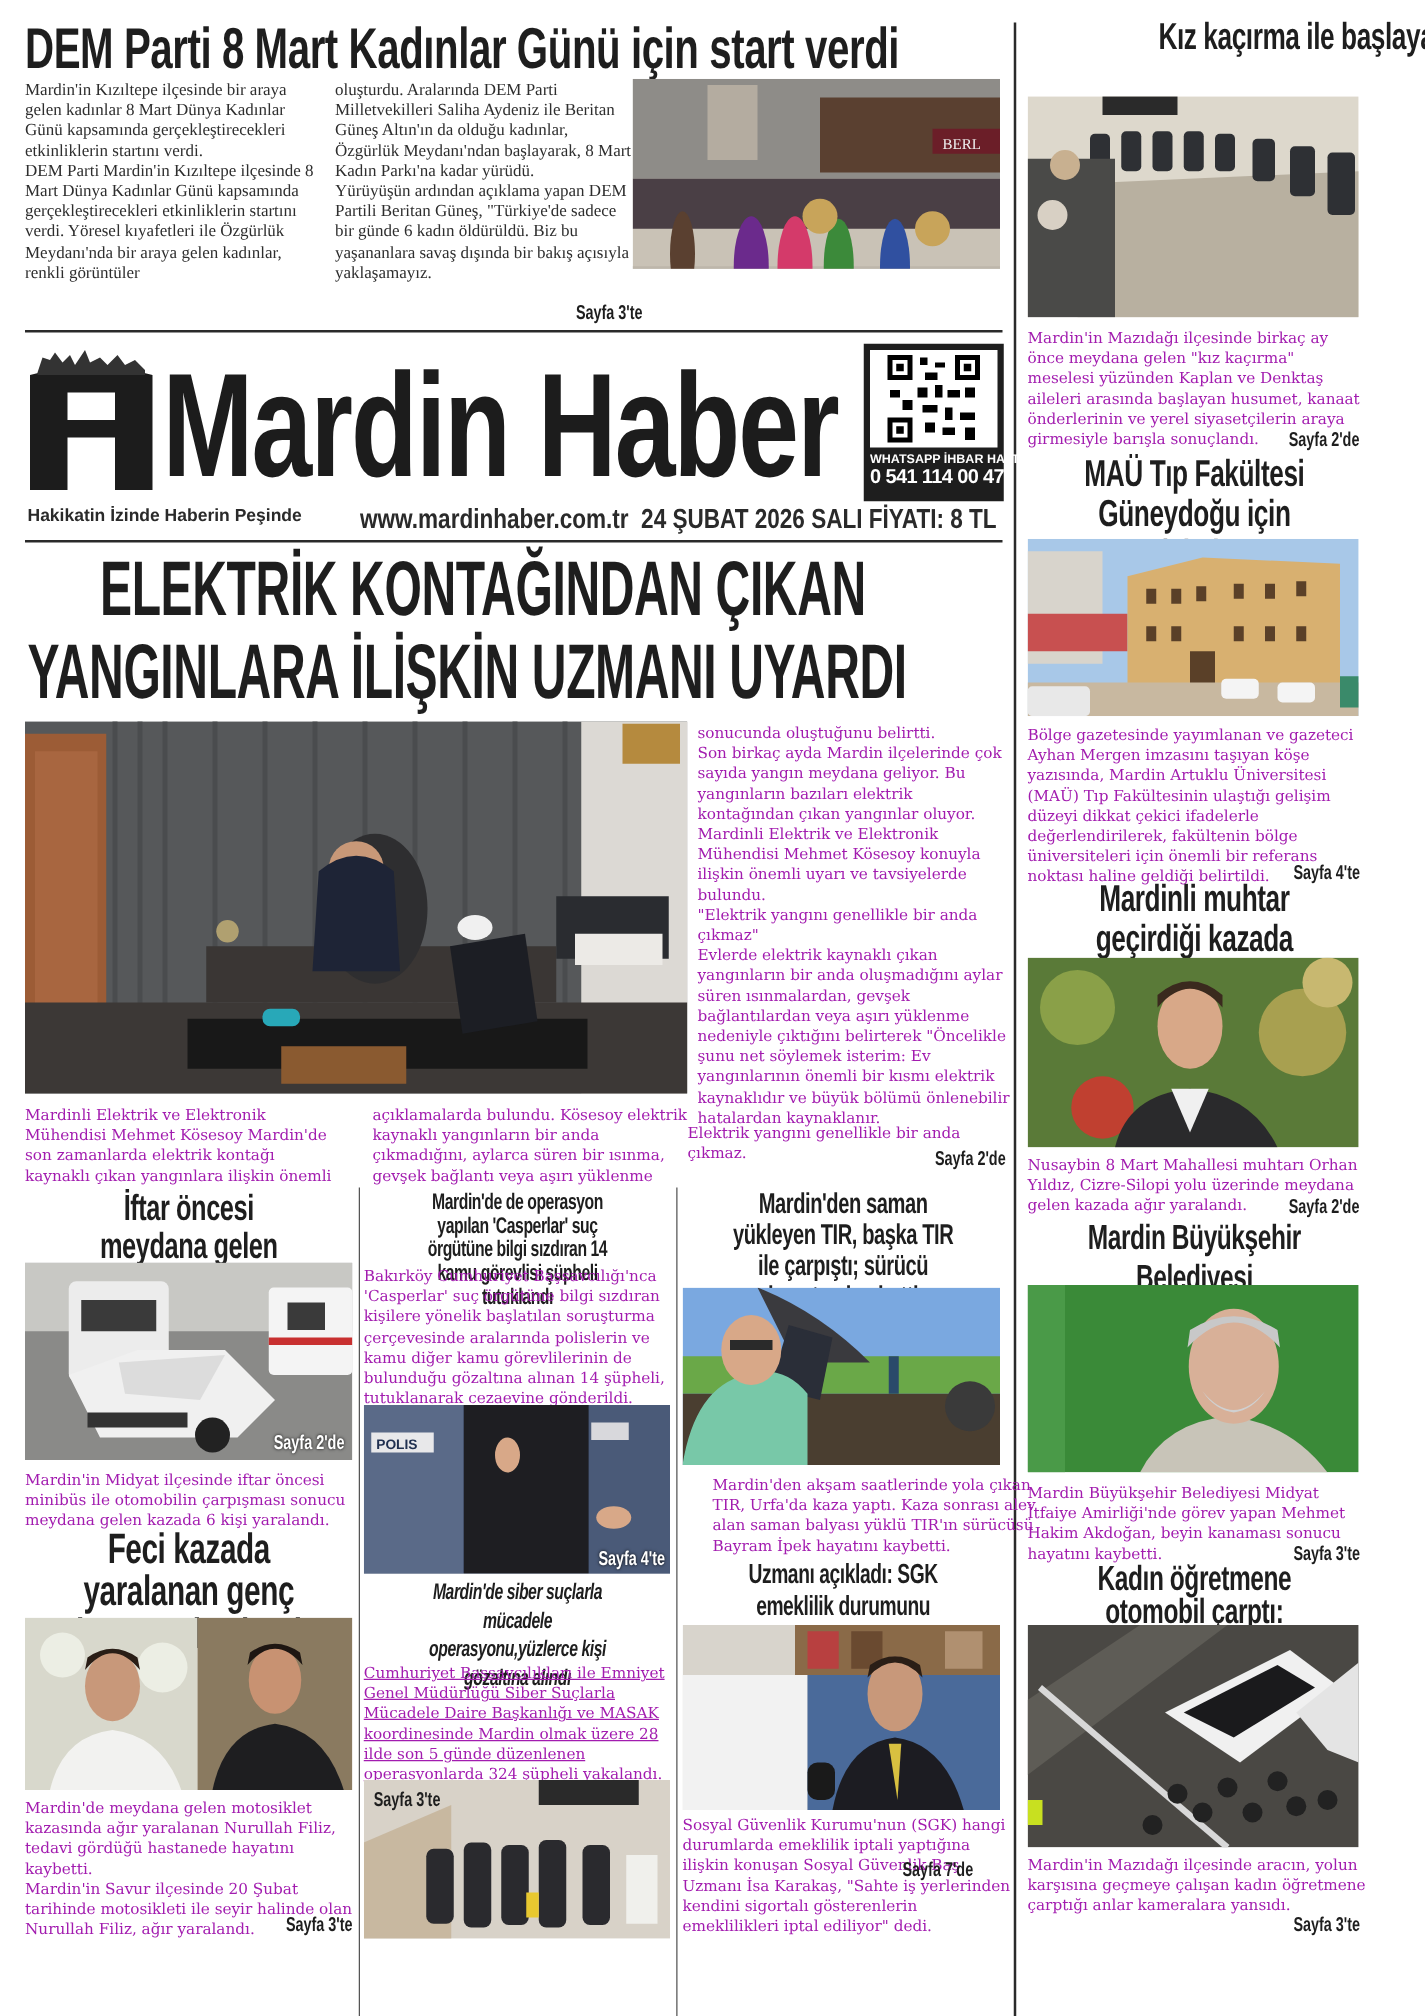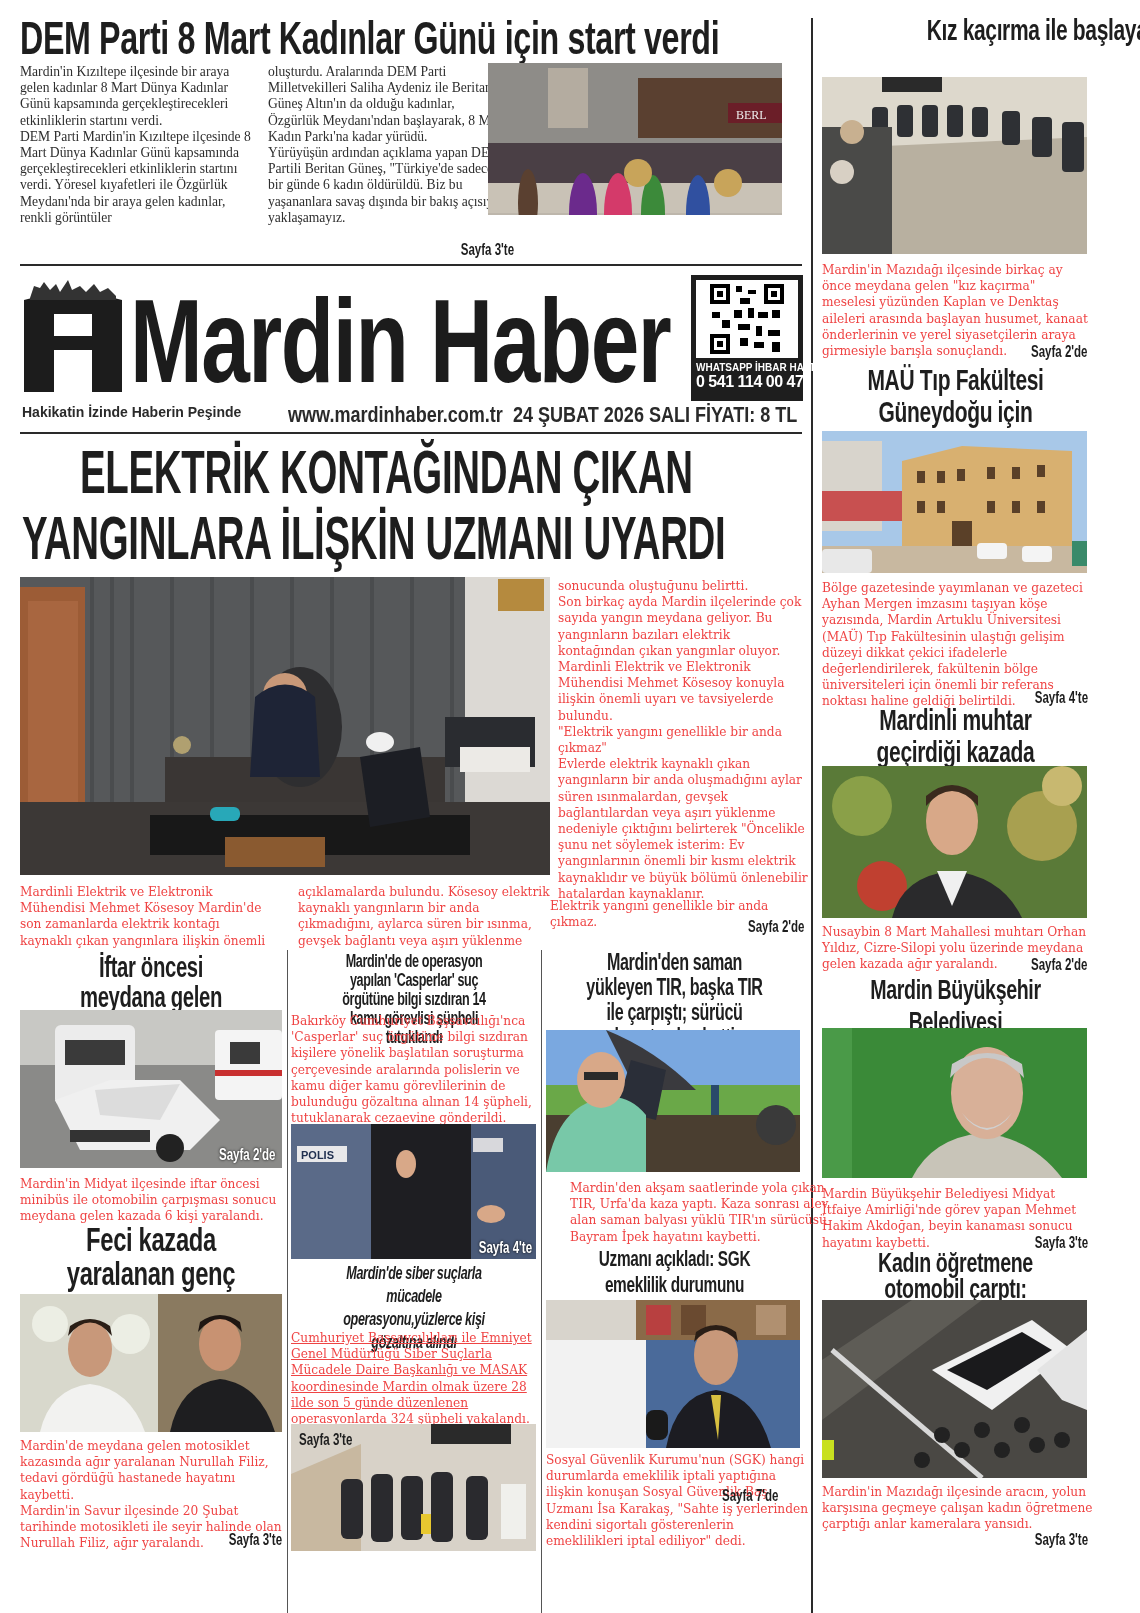--- a/index.html
+++ b/index.html
@@ -16,21 +16,21 @@
     letter-spacing: -0.5px;
   }
   .condensed { display: inline-block; transform: scaleX(0.72); transform-origin: left top; }
   .center-cond { display: block; text-align: center; }
   .center-cond span { display: inline-block; transform: scaleX(0.7); }
 
   .body-text {
     font-family: "DejaVu Serif", serif;
     font-size: 12.2px;
     line-height: 16.2px;
-    color: #ef4444;
+    color: #a21caf;
   }
   .serif-narrow {
     font-family: "Liberation Serif", serif;
     font-size: 13.6px;
     line-height: 16.2px;
     color: #2e2e2e;
   }
 
   .sayfa {
     font-family: "Liberation Sans", sans-serif;
@@ -88,21 +88,21 @@
   <div class="abs hl" style="left:20px; top:14px; font-size:46px; line-height:48px;">
     <span class="condensed" style="transform:scaleX(0.7);">DEM Parti 8 Mart Kadınlar Günü için start verdi</span>
   </div>
   <div class="abs serif-narrow" style="left:20px; top:64px; width:232px; white-space:pre-line;">Mardin'in Kızıltepe ilçesinde bir araya gelen kadınlar 8 Mart Dünya Kadınlar Günü kapsamında gerçekleştirecekleri etkinliklerin startını verdi.
 DEM Parti Mardin'in Kızıltepe ilçesinde 8 Mart Dünya Kadınlar Günü kapsamında gerçekleştirecekleri etkinliklerin startını verdi. Yöresel kıyafetleri ile Özgürlük Meydanı'nda bir araya gelen kadınlar, renkli görüntüler</div>
   <div class="abs serif-narrow" style="left:268px; top:64px; width:240px; white-space:pre-line;">oluşturdu. Aralarında  DEM Parti Milletvekilleri Saliha Aydeniz ile Beritan Güneş Altın'ın da olduğu kadınlar, Özgürlük Meydanı'ndan başlayarak, 8 Mart Kadın Parkı'na kadar yürüdü.
 Yürüyüşün ardından açıklama yapan DEM Partili Beritan Güneş, "Türkiye'de sadece bir günde 6 kadın öldürüldü. Biz bu yaşananlara savaş dışında bir bakış açısıyla yaklaşamayız.</div>
   <div class="abs" style="left:440px; top:240px; width:66px; text-align:right;">
     <span class="sayfa">Sayfa 3'te</span>
   </div>
-  <div class="photo" style="left:488px; top:63px; width:294px; height:152px;text-decoration:underline;">
+  <div class="photo" style="left:506px; top:63px; width:294px; height:152px;text-decoration:underline;">
     <svg width="294" height="196" viewBox="0 0 294 196">
       <rect width="294" height="196" fill="#c9c2b6"></rect>
       <rect x="0" y="0" width="294" height="80" fill="#8e8c88"></rect>
       <rect x="60" y="5" width="40" height="60" fill="#b4aca0"></rect>
       <rect x="150" y="15" width="144" height="60" fill="#5a4030"></rect>
       <rect x="240" y="40" width="54" height="20" fill="#6b1e28"></rect>
       <text x="248" y="56" font-size="12" fill="#eee" font-family="Liberation Serif, serif">BERL</text>
       <rect x="0" y="80" width="294" height="40" fill="#4a3f45"></rect>
       <rect x="0" y="150" width="294" height="46" fill="#bdb6ab"></rect>
       <ellipse cx="95" cy="150" rx="14" ry="40" fill="#6b2a8c"></ellipse>

